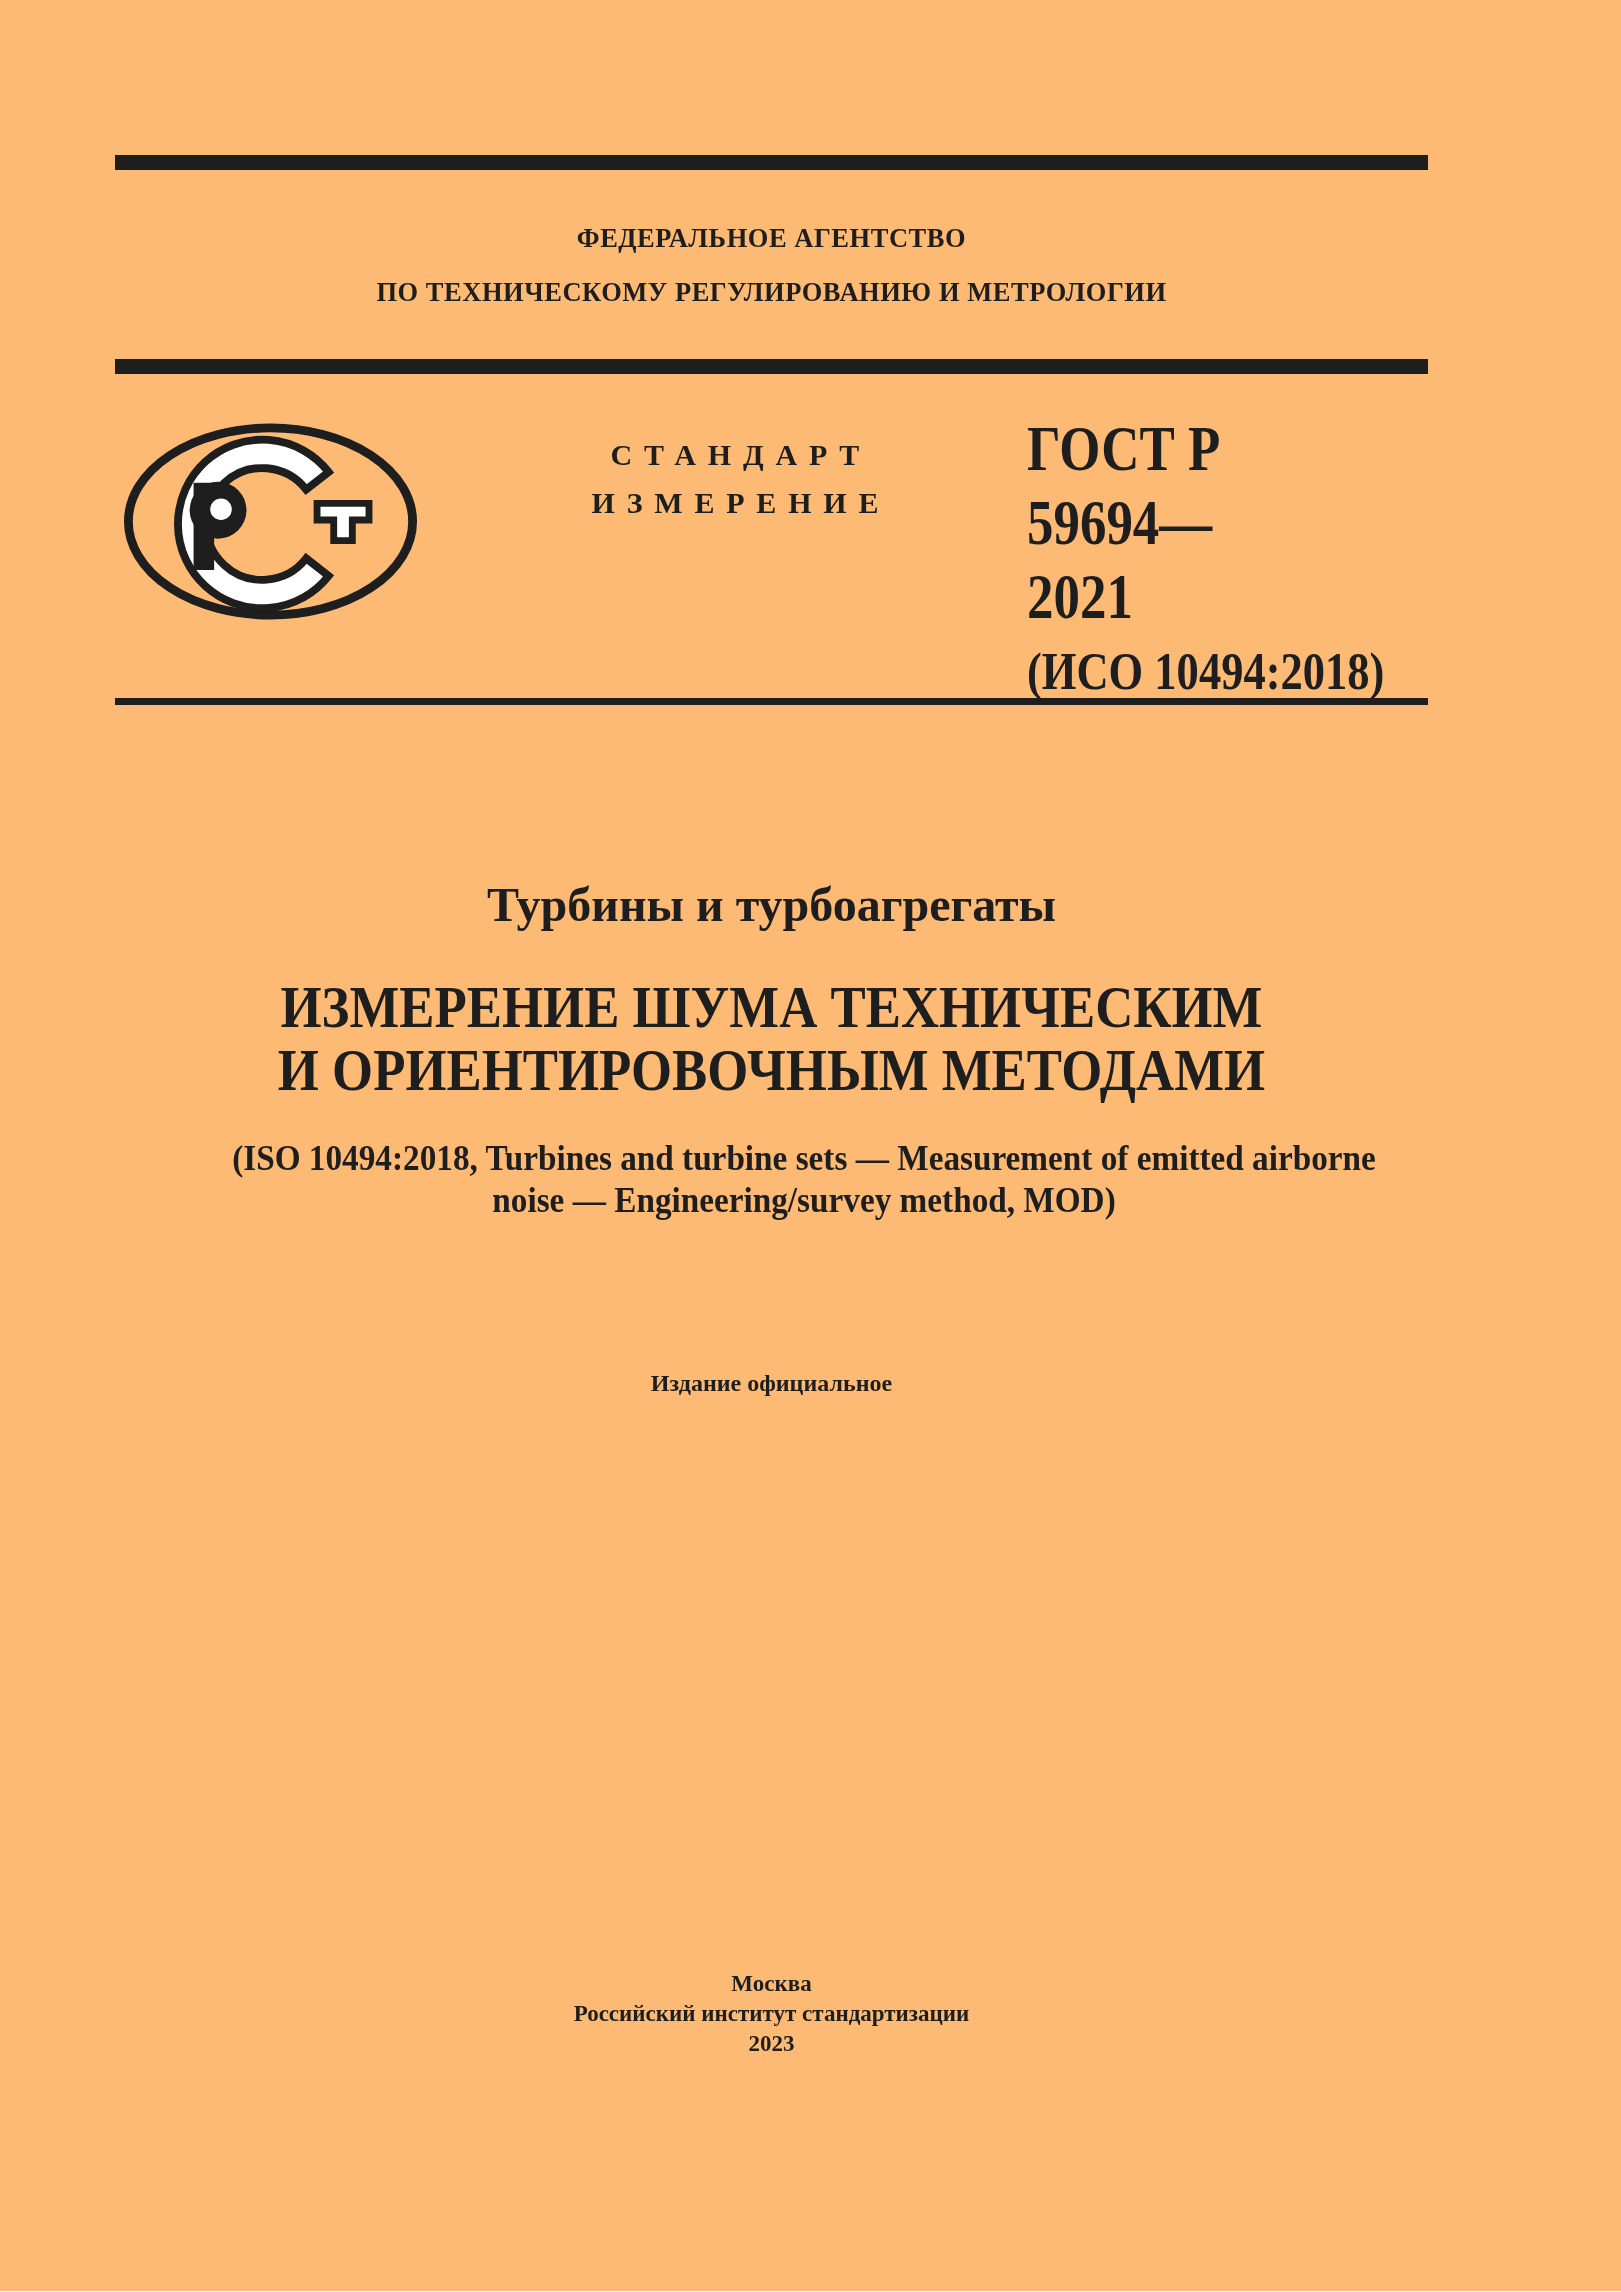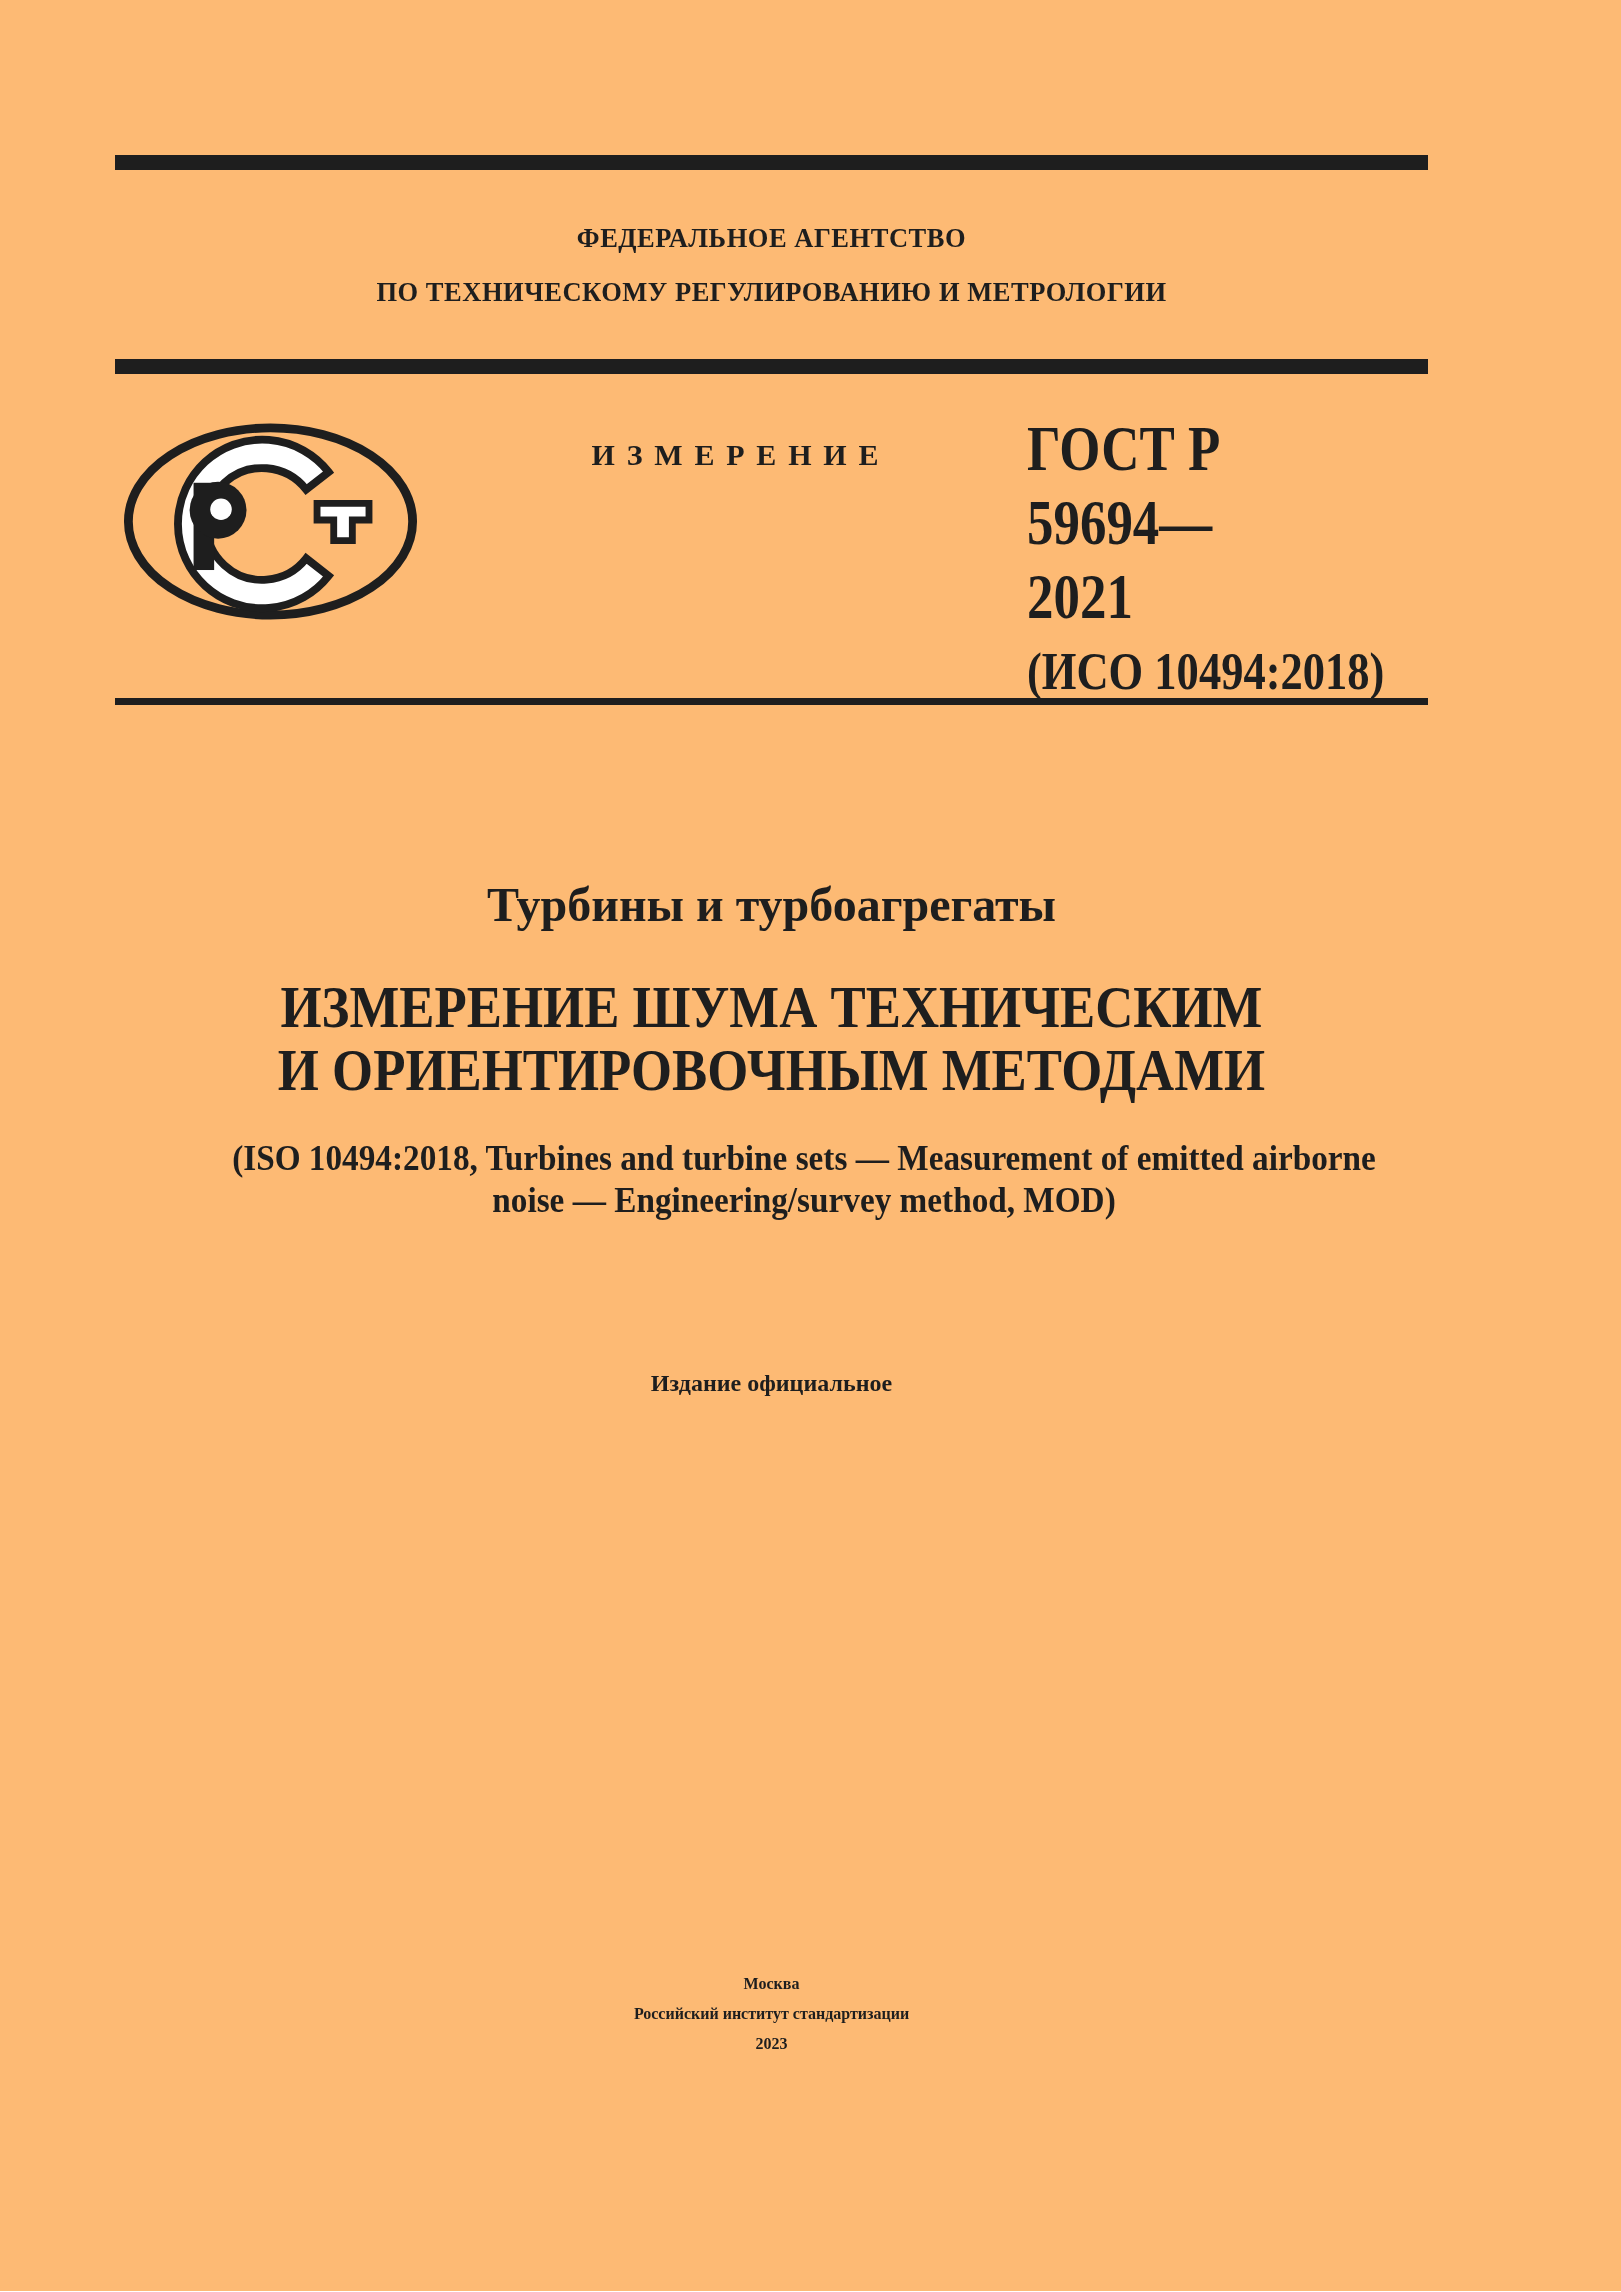--- a/index.html
+++ b/index.html
@@ -105,21 +105,21 @@
   }
 
   .edition {
     top: 1366px;
     font-size: 24px;
     line-height: 35px;
   }
 
   .imprint {
     top: 1969px;
-    font-size: 16px;
+    font-size: 23px;
     line-height: 30px;
   }
 </style>
 </head>
 <body>
 
 <div class="page">
 
   <div class="rule rule-1"></div>
 
@@ -135,20 +135,21 @@
     <path d="M213.8 50 A86 86 0 1 0 213.8 156 L190.9 138.1 A57 57 0 1 1 190.9 67.9 Z" fill="#ffffff" stroke="#1e1e1e" stroke-width="8"></path>
     <g>
       <rect x="76" y="61" width="21" height="89" fill="#1e1e1e"></rect>
       <circle cx="101" cy="89" r="29" fill="#1e1e1e"></circle>
       <circle cx="104" cy="88" r="11" fill="#ffffff"></circle>
     </g>
     <path d="M202 82 h53 v17 h-17 v21 h-19 v-21 h-17 Z" fill="#ffffff" stroke="#1e1e1e" stroke-width="7"></path>
   </svg>
 
   <div class="kind">
+    <div>СТАНДАРТ</div>
     <div>ИЗМЕРЕНИЕ</div>
   </div>
 
   <div class="desig">
     <div>ГОСТ Р</div>
     <div>59694—</div>
     <div>2021</div>
     <div class="desig-iso">(ИСО 10494:2018)</div>
   </div>
 

